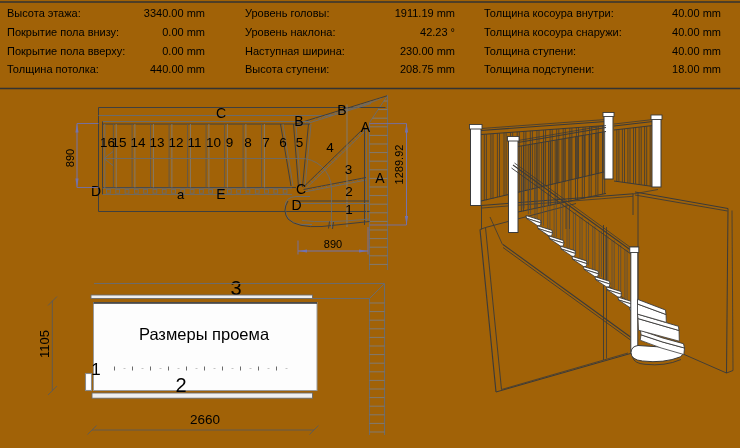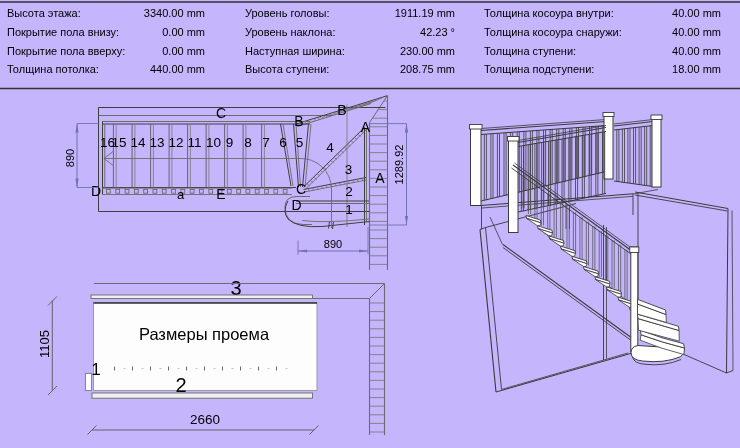--- a/index.html
+++ b/index.html
@@ -1,14 +1,14 @@
 <!DOCTYPE html>
 <html><head><meta charset="utf-8"><title>Stair report</title>
 <style>html,body{margin:0;padding:0;background:#fff;}
-#page{position:relative;width:740px;height:448px;background:#c4b5fd;overflow:hidden;}</style></head>
+#page{position:relative;width:740px;height:448px;background:#a16207;overflow:hidden;}</style></head>
 <body>
 <div id="page">
 <svg width="740" height="448" viewBox="0 0 740 448">
 
 <g>
         <line x1="0.0" y1="2.0" x2="740.0" y2="2.0" stroke="#333" stroke-width="1.6"></line>
       </g>
 
 <g>
         <text x="7" y="16.5" font-family="Liberation Sans, sans-serif" font-size="11" fill="#000" text-anchor="start">Высота этажа:</text>

